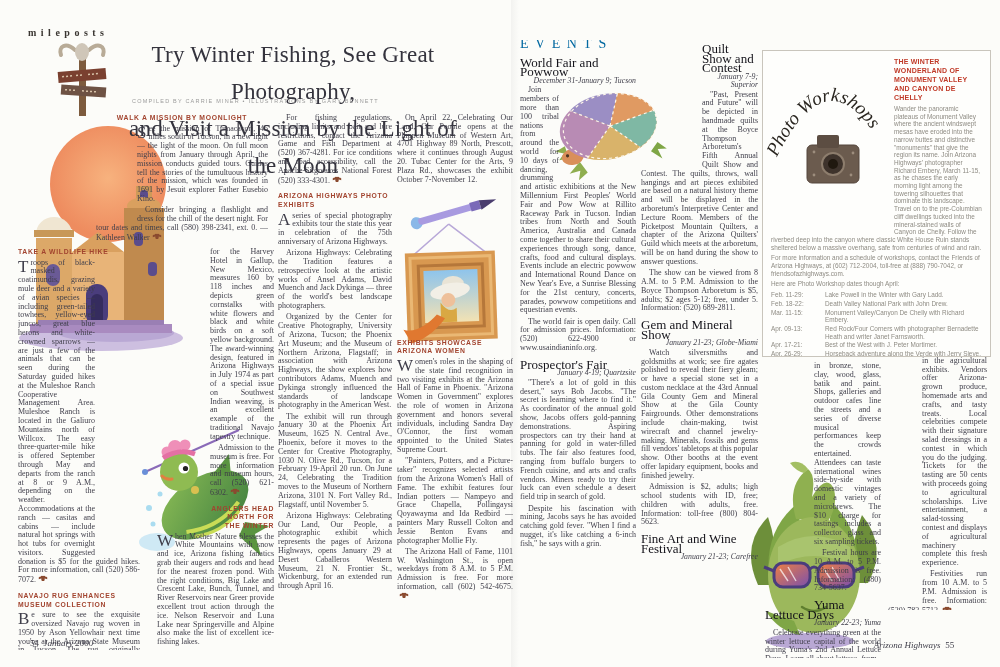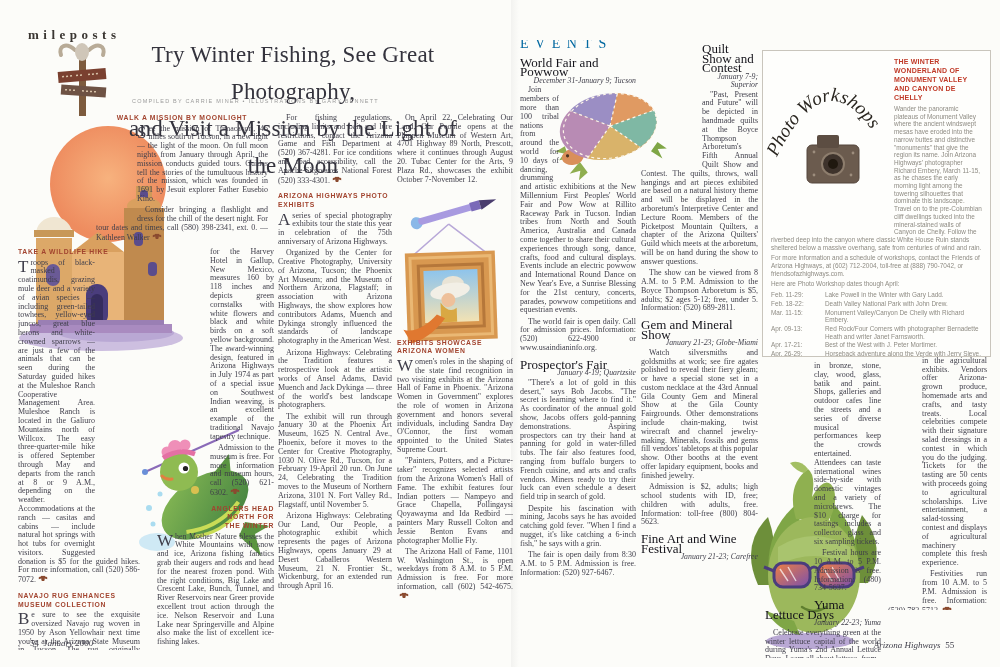--- a/index.html
+++ b/index.html
@@ -10,21 +10,21 @@
   .abs{position:absolute;}
   .illo{position:absolute;z-index:1;}
   .col{position:absolute;z-index:2;font-size:8px;line-height:8.8px;text-align:justify;overflow:hidden;}
   .p{margin:0 0 2.5px;}
   .ind{text-indent:8px;}
   .dropcap::first-letter{float:left;font-size:17px;line-height:13px;padding:1px 2px 0 0;color:#3f3e4a;}
   .rust-h{font-family:"Liberation Sans",sans-serif;font-weight:bold;font-size:6.8px;line-height:8.6px;
           letter-spacing:.7px;color:#a2442f;text-align:left;margin:0 0 2px;}
   .mt{margin-top:7px;}
   .right{text-align:right;}
-  .mileposts{font-size:13px;font-weight:bold;letter-spacing:4.5px;color:#3a3632;}
+  .mileposts{font-size:10px;font-weight:bold;letter-spacing:4.5px;color:#3a3632;}
   .title{font-size:23px;line-height:37px;color:#34333d;text-align:center;letter-spacing:.2px;}
   .byline{font-family:"Liberation Sans",sans-serif;font-size:5.5px;letter-spacing:1.2px;color:#9b9b9b;}
   .events-title{font-size:14px;letter-spacing:6.5px;color:#0369a1;margin:0 0 9px;text-align:left;}
   .ev-h{font-size:13px;font-weight:normal;color:#14131a;text-align:left;line-height:9.5px;}
   .ev-date{font-size:7.8px;font-style:italic;color:#3f3e4a;text-align:right;line-height:8.6px;margin-bottom:1px;}
   .sp{pointer-events:none;}
   .sp-fish-r{float:right;width:40px;height:92px;margin:197px 0 3px 5px;}
   .sp-fish-l{float:left;width:48px;height:138px;margin:135px 5px 3px 0;}
   .sp-sun{float:left;width:36px;height:80px;margin:12px 5px 2px 0;}
   .sp-turtle-r{float:right;width:72px;height:92px;margin:0 0 3px 5px;}
@@ -133,22 +133,22 @@
     <div class="rust-h mt right">ANGLERS HEAD NORTH FOR THE WINTER</div>
     <div class="p dropcap"><span>When Mother Nature blesses the White Mountains with snow and ice, Arizona fishing fanatics grab their augers and rods and head for the nearest frozen pond. With the right conditions, Big Lake and Crescent Lake, Bunch, Tunnel, and River Reservoirs near Greer provide excellent trout action through the ice. Nelson Reservoir and Luna Lake near Springerville and Alpine also make the list of excellent ice-fishing lakes.</span></div>
   </div>
 
   <div class="col" style="left:278px;top:114px;width:114px;height:545px">
     <div class="p ind"><span>For fishing regulations, including limits and bait and lure restrictions, contact the Arizona Game and Fish Department at (520) 367-4281. For ice conditions and road accessibility, call the Apache-Sitgreaves National Forest (520) 333-4301.</span><svg class="ding" width="10" height="7" viewBox="0 0 12 8">
           <path d="M1,5 Q0,1 3,2 Q4,0 6,1 Q8,0 9,2 Q12,1 11,5 Q9,4 8,4 L8,6 Q6,8 4,6 L4,4 Q3,4 1,5Z" fill="#8a4a2f"></path>
         </svg></div>
     <div class="rust-h mt">ARIZONA HIGHWAYS PHOTO EXHIBITS</div>
     <div class="p dropcap"><span>A series of special photography exhibits tour the state this year in celebration of the 75th anniversary of Arizona Highways.</span></div>
+    <div class="p ind"><span>Arizona Highways: Celebrating the Tradition features a retrospective look at the artistic works of Ansel Adams, David Muench and Jack Dykinga — three of the world's best landscape photographers.</span></div>
     <div class="p ind"><span>Organized by the Center for Creative Photography, University of Arizona, Tucson; the Phoenix Art Museum; and the Museum of Northern Arizona, Flagstaff; in association with Arizona Highways, the show explores how contributors Adams, Muench and Dykinga strongly influenced the standards of landscape photography in the American West.</span></div>
-    <div class="p ind"><span>Arizona Highways: Celebrating the Tradition features a retrospective look at the artistic works of Ansel Adams, David Muench and Jack Dykinga — three of the world's best landscape photographers.</span></div>
     <div class="p ind"><span>The exhibit will run through January 30 at the Phoenix Art Museum, 1625 N. Central Ave., Phoenix, before it moves to the Center for Creative Photography, 1030 N. Olive Rd., Tucson, for a February 19-April 20 run. On June 24, Celebrating the Tradition moves to the Museum of Northern Arizona, 3101 N. Fort Valley Rd., Flagstaff, until November 5.</span></div>
     <div class="p ind"><span>Arizona Highways: Celebrating Our Land, Our People, a photographic exhibit which represents the pages of Arizona Highways, opens January 29 at Desert Caballeros Western Museum, 21 N. Frontier St., Wickenburg, for an extended run through April 16.</span></div>
   </div>
 
   <div class="col" style="left:397px;top:114px;width:116px;height:545px">
     <div class="p ind"><span>On April 22, Celebrating Our Land, Our People opens at the Phippen Museum of Western Art, 4701 Highway 89 North, Prescott, where it continues through August 20. Tubac Center for the Arts, 9 Plaza Rd., showcases the exhibit October 7-November 12.</span></div>
     <div class="illo-gap"></div>
     <div class="rust-h">EXHIBITS SHOWCASE ARIZONA WOMEN</div>
     <div class="p dropcap"><span>Women's roles in the shaping of the state find recognition in two visiting exhibits at the Arizona Hall of Fame in Phoenix. "Arizona Women in Government" explores the role of women in Arizona government and honors several individuals, including Sandra Day O'Connor, the first woman appointed to the United States Supreme Court.</span></div>
     <div class="p ind"><span>"Painters, Potters, and a Picture-taker" recognizes selected artists from the Arizona Women's Hall of Fame. The exhibit features four Indian potters — Nampeyo and Grace Chapella, Pollingaysi Qoyawayma and Ida Redbird — painters Mary Russell Colton and Jessie Benton Evans and photographer Mollie Fly.</span></div>
@@ -229,21 +229,20 @@
     <div class="events-title">EVENTS</div>
     <div class="ev-h">World Fair and Powwow</div>
     <div class="ev-date">December 31-January 9; Tucson</div>
     <div class="sp sp-turtle-r"></div>
     <div class="p ind"><span>Join members of more than 100 tribal nations from around the world for 10 days of dancing, drumming and artistic exhibitions at the New Millennium First Peoples' World Fair and Pow Wow at Rillito Raceway Park in Tucson. Indian tribes from North and South America, Australia and Canada come together to share their cultural experiences through song, dance, crafts, food and cultural displays. Events include an electric powwow and International Round Dance on New Year's Eve, a Sunrise Blessing for the 21st century, concerts, parades, powwow competitions and equestrian events.</span></div>
     <div class="p ind"><span>The world fair is open daily. Call for admission prices. Information: (520) 622-4900 or www.usaindianinfo.org.</span></div>
     <div class="ev-h mt">Prospector's Fair</div>
     <div class="ev-date">January 4-19; Quartzsite</div>
     <div class="p ind"><span>"There's a lot of gold in this desert," says Bob Jacobs. "The secret is learning where to find it." As coordinator of the annual gold show, Jacobs offers gold-panning demonstrations. Aspiring prospectors can try their hand at panning for gold in water-filled tubs. The fair also features food, ranging from buffalo burgers to French cuisine, and arts and crafts vendors. Miners ready to try their luck can even schedule a desert field trip in search of gold.</span></div>
     <div class="p ind"><span>Despite his fascination with mining, Jacobs says he has avoided catching gold fever. "When I find a nugget, it's like catching a 6-inch fish," he says with a grin.</span></div>
-    <div class="p ind"><span>The fair is open daily from 8:30 A.M. to 5 P.M. Admission is free. Information: (520) 927-6467.</span></div>
   </div>
 
   <div class="col" style="left:641px;top:44px;width:117px;height:612px">
     <div class="sp sp-turtle-l"></div>
     <div class="ev-h">Quilt Show and Contest</div>
     <div class="ev-date">January 7-9; Superior</div>
     <div class="p ind"><span>"Past, Present and Future" will be depicted in handmade quilts at the Boyce Thompson Arboretum's Fifth Annual Quilt Show and Contest. The quilts, throws, wall hangings and art pieces exhibited are based on a natural history theme and will be displayed in the arboretum's Interpretive Center and Lecture Room. Members of the Picketpost Mountain Quilters, a chapter of the Arizona Quilters' Guild which meets at the arboretum, will be on hand during the show to answer questions.</span></div>
     <div class="p ind"><span>The show can be viewed from 8 A.M. to 5 P.M. Admission to the Boyce Thompson Arboretum is $5, adults; $2 ages 5-12; free, under 5. Information: (520) 689-2811.</span></div>
     <div class="ev-h mt">Gem and Mineral Show</div>
     <div class="ev-date">January 21-23; Globe-Miami</div>

